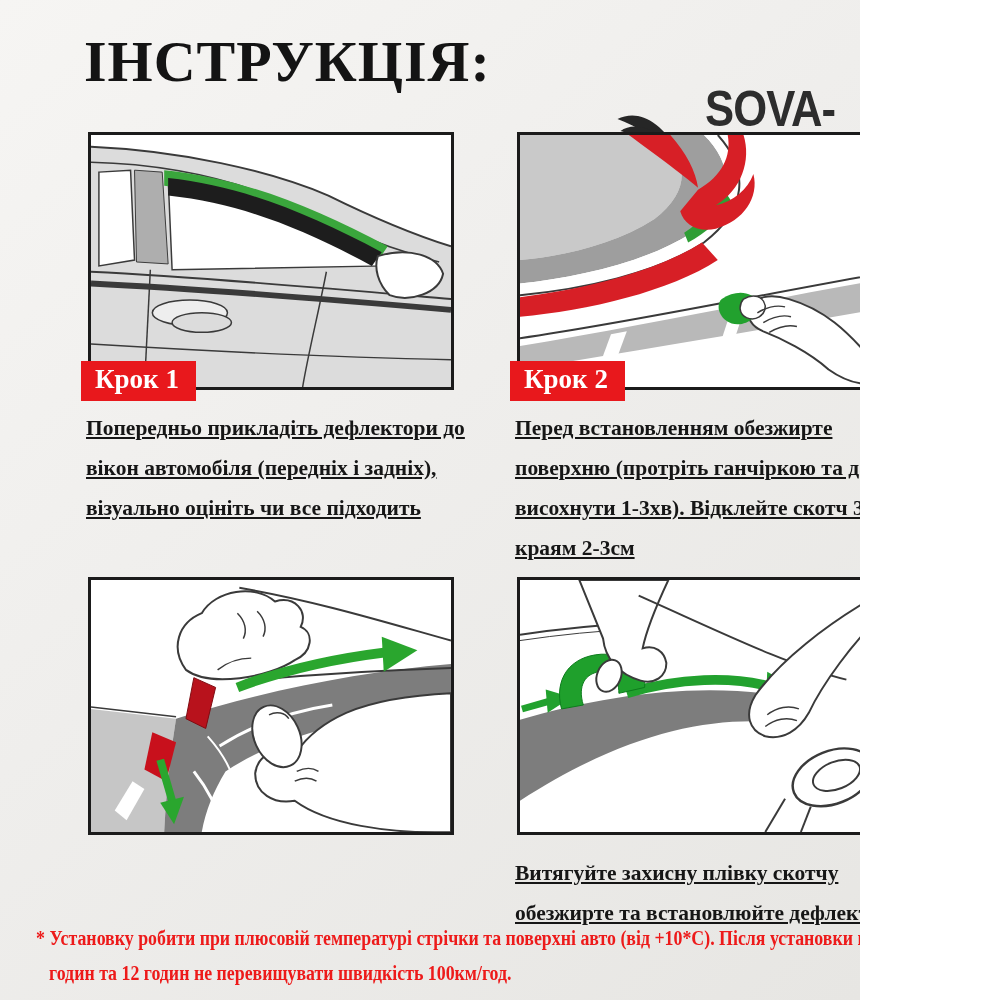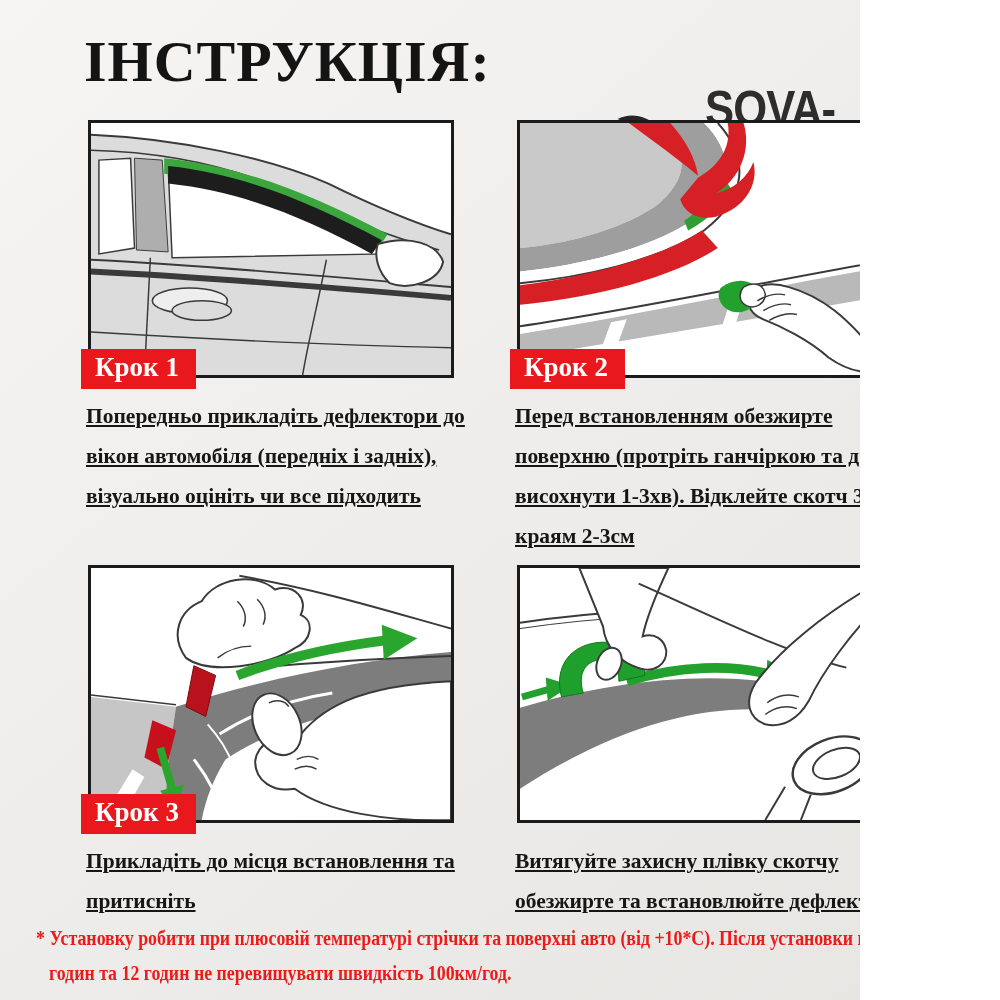--- a/index.html
+++ b/index.html
@@ -5,21 +5,21 @@
   html,body{margin:0;padding:0;}
   .page{position:relative;width:860px;height:1000px;overflow:hidden;
         background:linear-gradient(140deg,#f6f5f3 0%,#efeeec 45%,#e7e6e3 100%);
         font-family:"Liberation Serif",serif;}
   .title{position:absolute;left:84px;top:28px;margin:0;
          font:bold 58px "Liberation Serif",serif;color:#141414;letter-spacing:1px;}
   .logo{position:absolute;left:616px;top:38px;display:flex;align-items:center;gap:8px;margin-top:48px;}
   .wing{width:100px;height:66px;}
   .brand{font:bold 45px "Liberation Sans",sans-serif;color:#2d2d2d;letter-spacing:-1px;
          transform:scale(0.97,1.12);transform-origin:left center;}
-  .step{position:absolute;width:366px;}
+  .step{position:absolute;width:366px;margin-top:12px;}
   .step1{left:88px;top:120px;} .step2{left:517px;top:120px;}
   .step3{left:88px;top:565px;} .step4{left:517px;top:565px;}
   .panel{position:relative;width:360px;height:252px;background:#ffffff;border:3px solid #1b1b1b;}
   .illus{display:block;width:100%;height:100%;}
   .badge{position:absolute;left:-10px;bottom:-14px;background:#e8181c;color:#ffffff;
          font:bold 27px "Liberation Serif",serif;padding:3px 17px 6px 14px;line-height:1.15;}
   .steptext{position:absolute;left:-2px;top:276px;margin:0;width:386px;
             font:bold 21.5px "Liberation Serif",serif;line-height:40px;color:#161616;text-decoration:underline;}
   .step2 .steptext,.step4 .steptext{width:414px;}
   .footnote{position:absolute;left:36px;top:921px;width:1075px;margin:0;
@@ -123,23 +123,21 @@
         <path d="M70,184 L82,226" stroke="#2aa62e" stroke-width="8"></path>
         <polygon points="70,228 94,222 84,250" fill="#2aa62e"></polygon>
         <path d="M148,110 C200,90 250,80 298,74" stroke="#2aa62e" stroke-width="10" fill="none"></path>
         <polygon points="294,58 330,72 296,94" fill="#2aa62e"></polygon>
         <path d="M364,258 L364,116 C322,118 286,124 258,136 C236,146 220,158 208,176 C186,170 168,180 166,198 C166,218 184,230 206,226 C238,250 300,260 364,258 Z" fill="#ffffff" stroke="#3a3a3a" stroke-width="2"></path>
         <ellipse cx="188" cy="160" rx="23" ry="33" transform="rotate(-24 188 160)" fill="#ffffff" stroke="#3a3a3a" stroke-width="2"></ellipse>
         <path class="sk" d="M180,138 C188,134 196,136 200,142" stroke-width="1.5"></path>
         <path class="sk" d="M208,196 C216,192 224,192 230,196" stroke-width="1.5"></path>
         <path class="sk" d="M206,206 C214,202 222,202 228,206" stroke-width="1.5"></path>
       </svg>
-      <div class="badge">Крок 3</div>
     </div>
-    <p class="steptext">Прикладіть до місця встановлення та притисніть</p>
   </section>
 
   <section class="step step4">
     <div class="panel">
       <svg class="illus" viewBox="0 0 364 258" preserveAspectRatio="none" aria-hidden="true">
         <rect width="364" height="258" fill="#ffffff"></rect>
         <path class="sk" d="M0,56 C40,50 80,46 120,44" stroke-width="2"></path>
         <path class="sk" d="M0,62 C40,56 80,52 120,50" stroke-width="1"></path>
         <path d="M0,143 C90,116 190,104 272,120 L280,148 C200,136 110,154 0,226 Z" fill="#7d7d7d"></path>
         <path d="M2,132 L30,124" stroke="#22a12e" stroke-width="7"></path>

